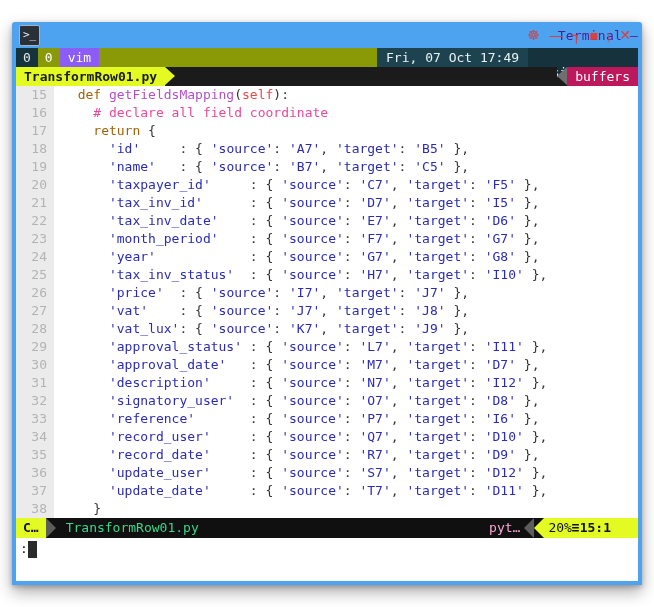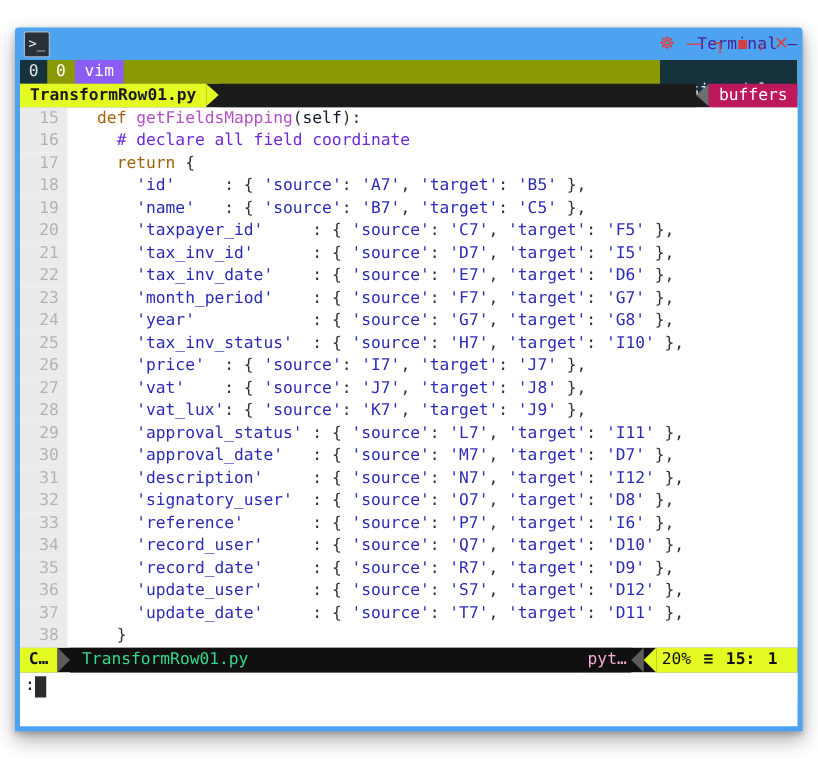--- a/index.html
+++ b/index.html
@@ -148,22 +148,22 @@
     box-sizing: border-box;
   }
   .code-text {
     padding-left: 8px;
     color: #1a1aa8;
   }
 
   
   .k   { color: #a16207; }  
   .fn  { color: #b250c8; margin-top: 32px; }  
-  .id  { color: #0f172a; margin-top: 26px; }  
-  .cm  { color: #6d28d9; text-align: right; }  
+  .id  { color: #ef4444; margin-top: 26px; }  
+  .cm  { color: #ec4899; text-align: right; }  
   .st  { color: #2b2bb5; }  
   .pn  { color: #333333; }  
 
   
   .vim-status {
     display: flex;
     height: 20px;
     line-height: 20px;
     font-size: 13px;
     white-space: pre;
@@ -186,23 +186,23 @@
     border-right: 10px solid #5c5c5c;
   }
   .vs-arrow3 {
     width: 0; height: 0;
     border-top: 10px solid transparent;
     border-bottom: 10px solid transparent;
     border-right: 10px solid #e3fa23;
   }
   .vs-right {
     background:#e3fa23; color:#101010;
-    padding: 0 16px 0 4px;
+    padding: 0 27px 0 4px;
     font-weight: bold;
-    display: flex; gap: 10px; 
+    display: flex; 
   }
   .vs-pct { font-weight: normal; }
 
   
   .cmdline {
     height: 22px;
     line-height: 22px;
     background: #ffffff;
     color: #111111;
     font-size: 13px;
@@ -237,20 +237,21 @@
     </div>
   </div>
 
   <div class="term">
 
     <div class="tmux-top">
       <div class="tm-win0">0</div>
       <div class="tm-win1">0</div>
       <div class="tm-vim">vim</div>
       <div class="tm-fill"></div>
+      <div class="tm-date">Fri, 07 Oct 17:49</div>
       <div class="tm-user">epsi@andalan</div>
     </div>
 
     <div class="tmux-second">
       <div class="tb-file">TransformRow01.py</div>
       <div class="tb-arrow-r"></div>
       <div class="tb-mid"></div>
       <div class="tb-arrow-l"></div>
       <div class="tb-buffers">buffers</div>
     </div>

